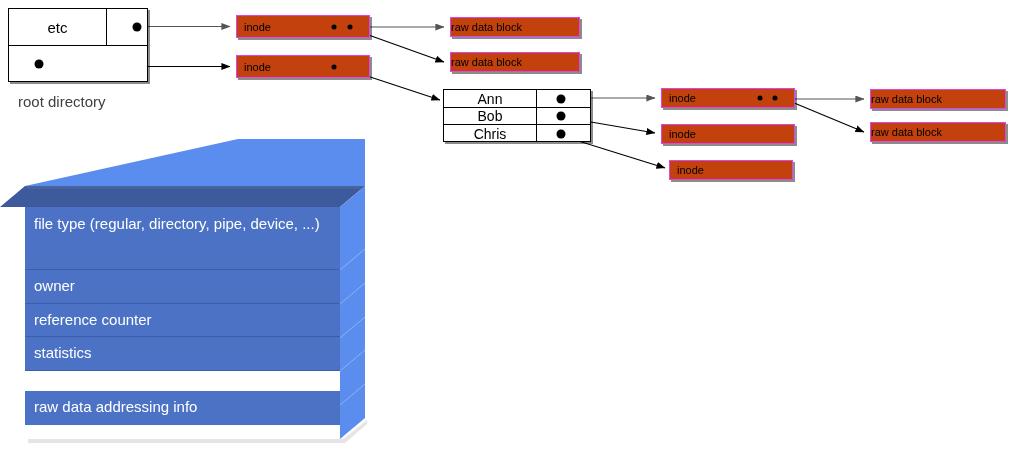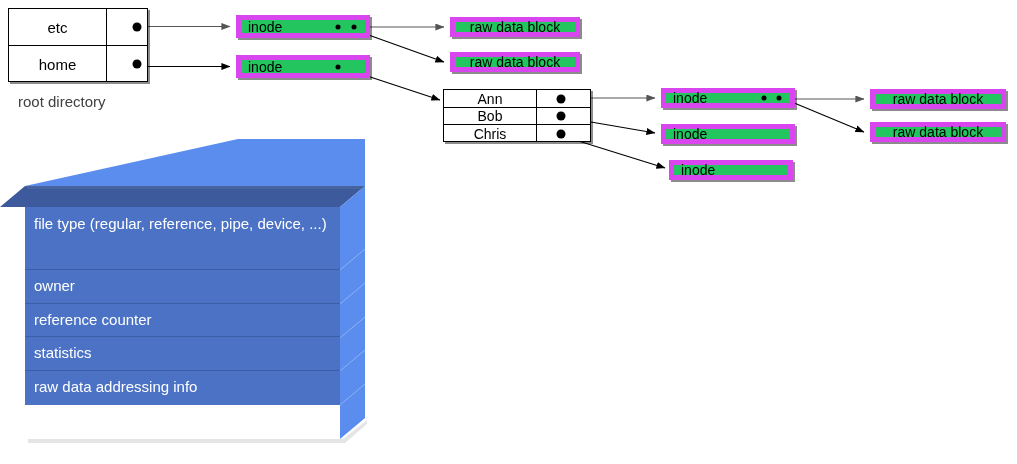--- a/index.html
+++ b/index.html
@@ -7,29 +7,29 @@
     width:1017px;height:464px;position:relative;overflow:hidden;
     font-family:"Liberation Sans","DejaVu Sans",sans-serif;
     -webkit-font-smoothing:antialiased;
   }
   #stage{position:absolute;left:0;top:0;width:1017px;height:464px;}
   #wires{position:absolute;left:0;top:0;width:1017px;height:464px;pointer-events:none;}
 
   
   .node{
     position:absolute;box-sizing:border-box;
-    background:#22c55e;border:5px solid #d946ef;
+    background:#c2410c;border:1px solid #d946ef;
     box-shadow:2px 2px 0 rgba(0,0,0,.45);
-    font-size:14px;color:#000;
+    font-size:11px;color:#000;
   }
   .node .lbl{
     position:absolute;left:7px;top:50%;transform:translateY(-50%);
     white-space:nowrap;line-height:1;
   }
-  .node.ctr .lbl{left:0;width:100%;text-align:center;}
+  .node.ctr .lbl{left:0;width:100%;text-align:left;}
 
   
   .dot{
     position:absolute;width:5px;height:5px;border-radius:50%;
     background:#000;transform:translate(-50%,-50%);
   }
   .dot.big{width:9px;height:9px;}
 
   
   .dirtable{
@@ -72,21 +72,21 @@
   .stack-rows{
     position:absolute;left:25px;top:68px;width:315px;
   }
   .stack-row{
     position:relative;box-sizing:border-box;
     background:#4b72c4;
     border-bottom:1px solid #3b5ea8;
     color:#ffffff;font-size:15px;line-height:19px;
     padding:6px 8px 7px 9px;
   }
-  .stack-row:last-child{border-bottom:none;}
+  .stack-row:last-child{border-bottom:none;margin-top:20px;}
   .stack-row.two-line{padding-top:7px;padding-bottom:8px;}
 </style>
 </head>
 <body>
 
 <div id="stage">
 
   <div id="inode-detail">
 
     <svg class="facets" viewBox="0 0 380 325">
@@ -103,21 +103,21 @@
         <line x1="340" y1="165" x2="365" y2="144"></line>
         <line x1="340" y1="199" x2="365" y2="178"></line>
         <line x1="340" y1="232" x2="365" y2="211"></line>
         <line x1="340" y1="266" x2="365" y2="245"></line>
       </g>
 
       <polygon points="28,300 343,300 367,281 367,285 345,304 28,304" fill="rgba(0,0,0,.10)"></polygon>
     </svg>
 
     <div class="stack-rows">
-      <div class="stack-row two-line" style="height:63px">file type (regular, reference, pipe, device, ...)</div>
+      <div class="stack-row two-line" style="height:63px">file type (regular, directory, pipe, device, ...)</div>
       <div class="stack-row" style="height:34px">owner</div>
       <div class="stack-row" style="height:33px">reference counter</div>
       <div class="stack-row" style="height:34px">statistics</div>
       <div class="stack-row" style="height:34px">raw data addressing info</div>
     </div>
   </div>
 
   <svg id="wires" viewBox="0 0 1017 464">
     <defs>
       <marker id="ah" markerWidth="9" markerHeight="7" refX="8.6" refY="3.5" orient="auto" markerUnits="userSpaceOnUse">
@@ -150,21 +150,20 @@
   </svg>
 
   <div class="dirtable" id="root-directory">
     <div class="dirrow">
       <div class="dirname">etc</div>
       <div class="dirptr">
         <span class="dot big" style="left:30px;top:50%"></span>
       </div>
     </div>
     <div class="dirrow">
-      <div class="dirname">home</div>
       <div class="dirptr">
         <span class="dot big" style="left:30px;top:50%"></span>
       </div>
     </div>
   </div>
   <div class="caption" id="root-directory-caption">root directory</div>
 
   <div class="node" id="inode-etc" style="left:236px;top:15px;width:134px;height:23px;">
     <span class="lbl">inode</span>
     <span class="dot" style="left:97px;top:50%"></span>

